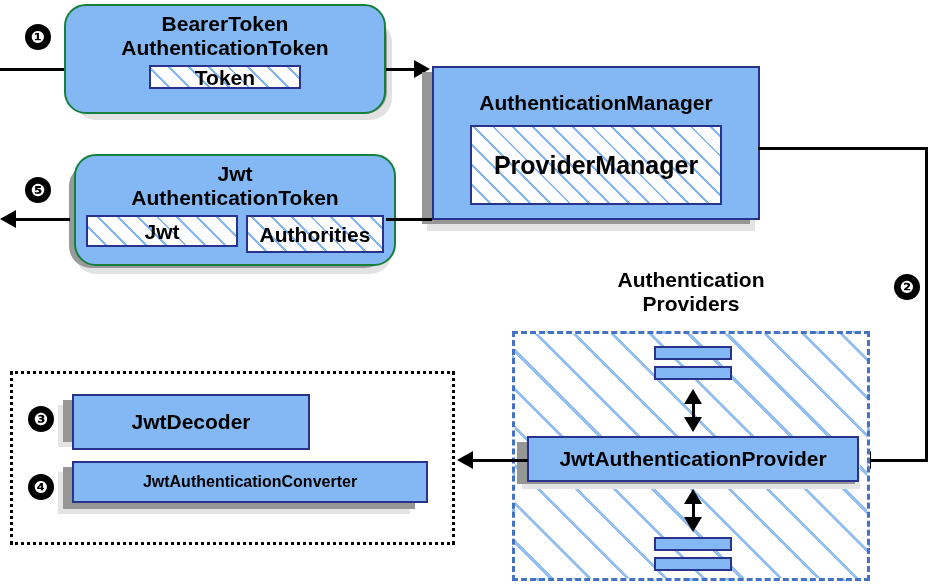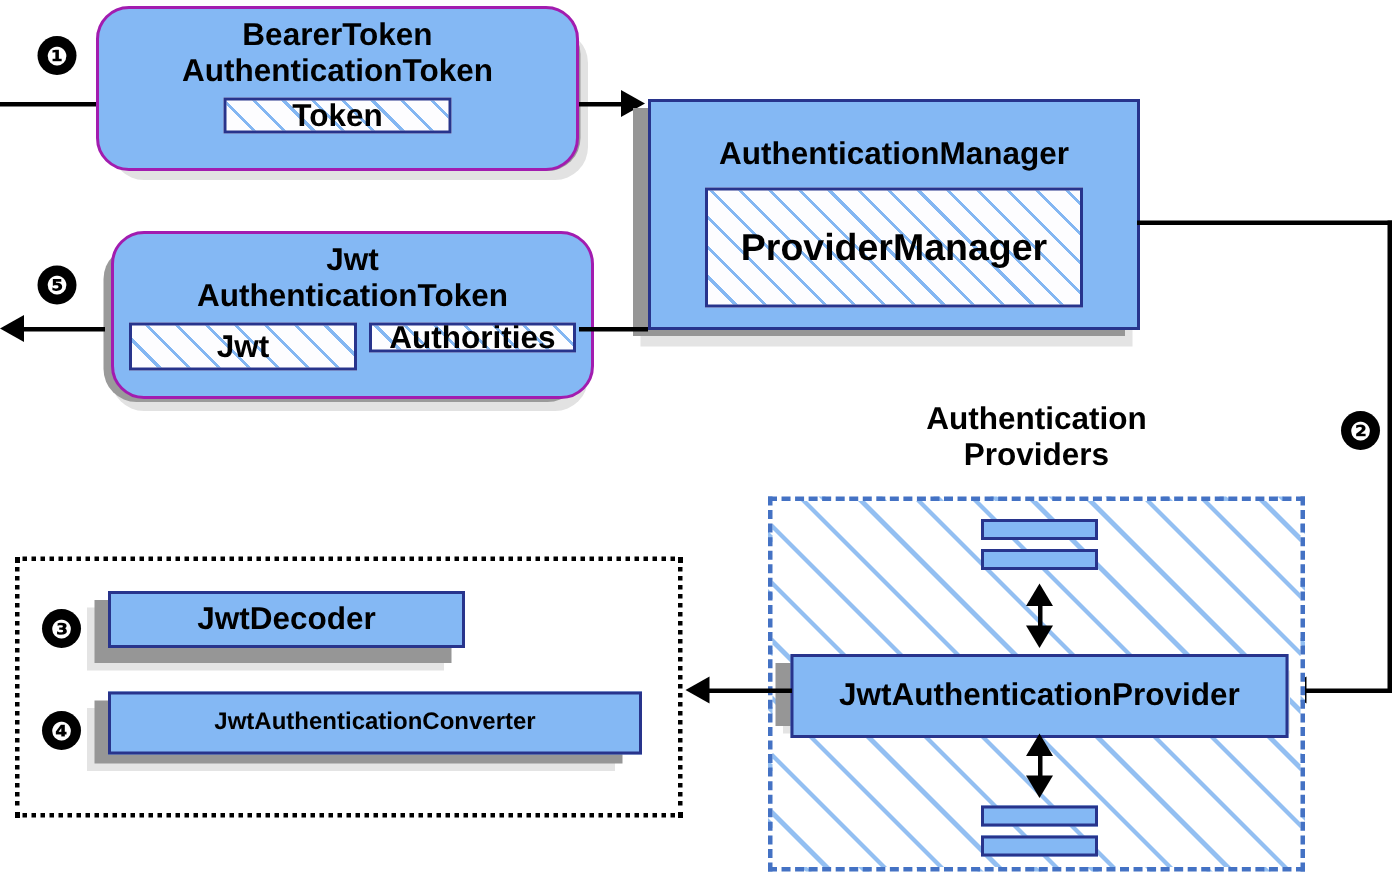--- a/index.html
+++ b/index.html
@@ -24,21 +24,21 @@
     text-align:center;
     line-height:1.13;
     white-space:pre-line;
     user-select:none;
   }
 
   
   .card{
     box-sizing:border-box;
     background:#84b8f4;
-    border:2px solid #a21caf;
+    border:2px solid #15803d;
     border-radius:22px;
     display:flex;
     flex-direction:column;
     align-items:center;
   }
   .card-sh1,.card-sh2{
     border-radius:22px;
     background:#9a9a9a;
   }
   .card-sh2{background:#e2e2e2;}
@@ -153,21 +153,21 @@
 
   <div class="card-sh2" style="left:74px;top:170px;width:318px;height:104px;"></div>
   <div class="card-sh1" style="left:69px;top:164px;width:318px;height:104px;"></div>
   <div class="card" style="left:64px;top:154px;width:322px;height:112px;margin-left:10px;">
     <div class="lbl" style="font-size:21px;margin-top:6px;">Jwt
 AuthenticationToken</div>
     <div style="display:flex;gap:8px;margin-top:6px;">
       <div class="hatch-white" style="width:152px;height:32px;">
         <span class="lbl" style="font-size:21px;">Jwt</span>
       </div>
-      <div class="hatch-white" style="width:138px;height:20px;">
+      <div class="hatch-white" style="width:138px;height:38px;">
         <span class="lbl" style="font-size:21px;">Authorities</span>
       </div>
     </div>
   </div>
 
   <div class="bullet" style="left:25px;top:177px;">❺</div>
 
   <div class="hline" style="left:386px;top:218px;width:46px;"></div>
 
   <div class="hline" style="left:16px;top:218px;width:54px;"></div>
@@ -180,39 +180,39 @@
 
   <div class="sqbox" style="left:654px;top:346px;width:78px;height:14px;"></div>
   <div class="sqbox" style="left:654px;top:366px;width:78px;height:14px;"></div>
 
   <div class="arrow-u" style="left:684px;top:389px;"></div>
   <div class="vline" style="left:692px;top:398px;height:22px;"></div>
   <div class="arrow-d" style="left:684px;top:417px;"></div>
 
   <div class="sh-light" style="left:522px;top:447px;width:338px;height:42px;"></div>
   <div class="sh-dark" style="left:517px;top:442px;width:338px;height:42px;"></div>
-  <div class="sqbox" style="left:527px;top:436px;width:332px;height:56px;">
+  <div class="sqbox" style="left:527px;top:436px;width:332px;height:46px;">
     <span class="lbl" style="font-size:21px;">JwtAuthenticationProvider</span>
   </div>
 
   <div class="arrow-u" style="left:684px;top:489px;"></div>
   <div class="vline" style="left:692px;top:498px;height:22px;"></div>
   <div class="arrow-d" style="left:684px;top:517px;"></div>
 
   <div class="sqbox" style="left:654px;top:537px;width:78px;height:14px;"></div>
   <div class="sqbox" style="left:654px;top:557px;width:78px;height:14px;"></div>
 
   <div class="hline" style="left:472px;top:459px;width:56px;"></div>
   <div class="arrow-l" style="left:457px;top:451px;"></div>
 
   <div class="region-dotted" style="left:10px;top:371px;width:445px;height:174px;"></div>
 
   <div class="sh-light" style="left:58px;top:405px;width:238px;height:42px;"></div>
   <div class="sh-dark" style="left:63px;top:400px;width:238px;height:42px;"></div>
-  <div class="sqbox" style="left:72px;top:394px;width:238px;height:38px;">
+  <div class="sqbox" style="left:72px;top:394px;width:238px;height:56px;">
     <span class="lbl" style="font-size:21px;">JwtDecoder</span>
   </div>
   <div class="bullet" style="left:28px;top:406px;">❸</div>
 
   <div class="sh-light" style="left:58px;top:472px;width:352px;height:42px;"></div>
   <div class="sh-dark" style="left:63px;top:467px;width:352px;height:42px;"></div>
   <div class="sqbox" style="left:72px;top:461px;width:356px;height:42px;">
     <span class="lbl" style="font-size:16px;">JwtAuthenticationConverter</span>
   </div>
   <div class="bullet" style="left:28px;top:474px;">❹</div>

